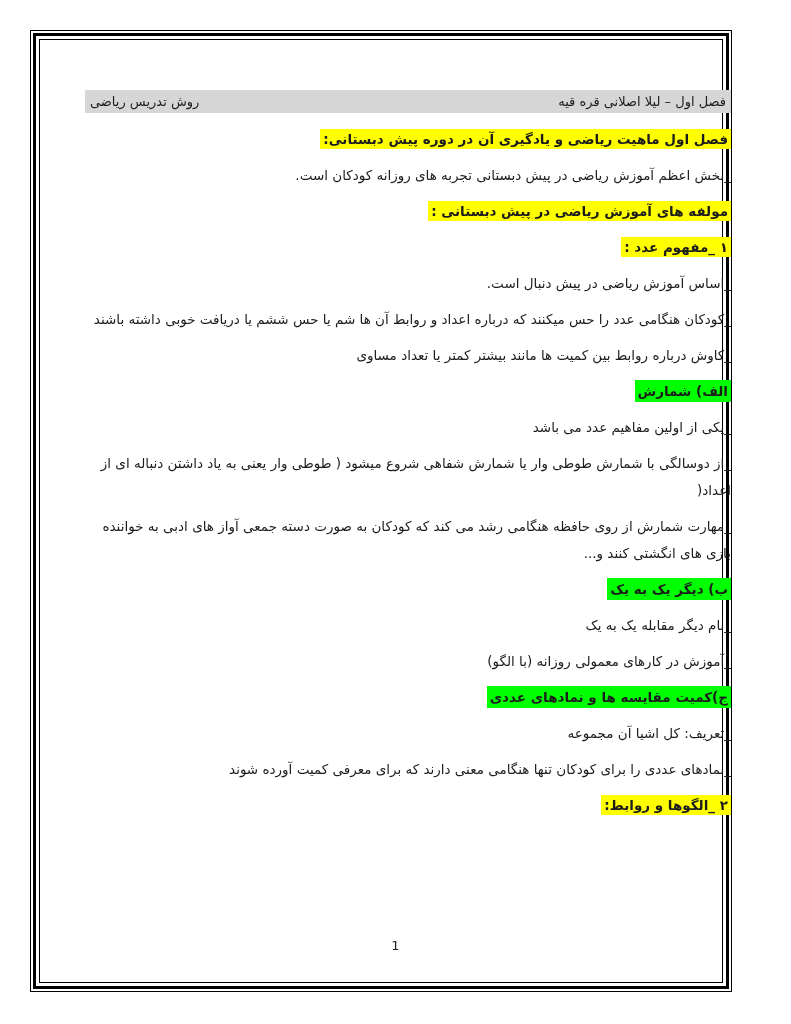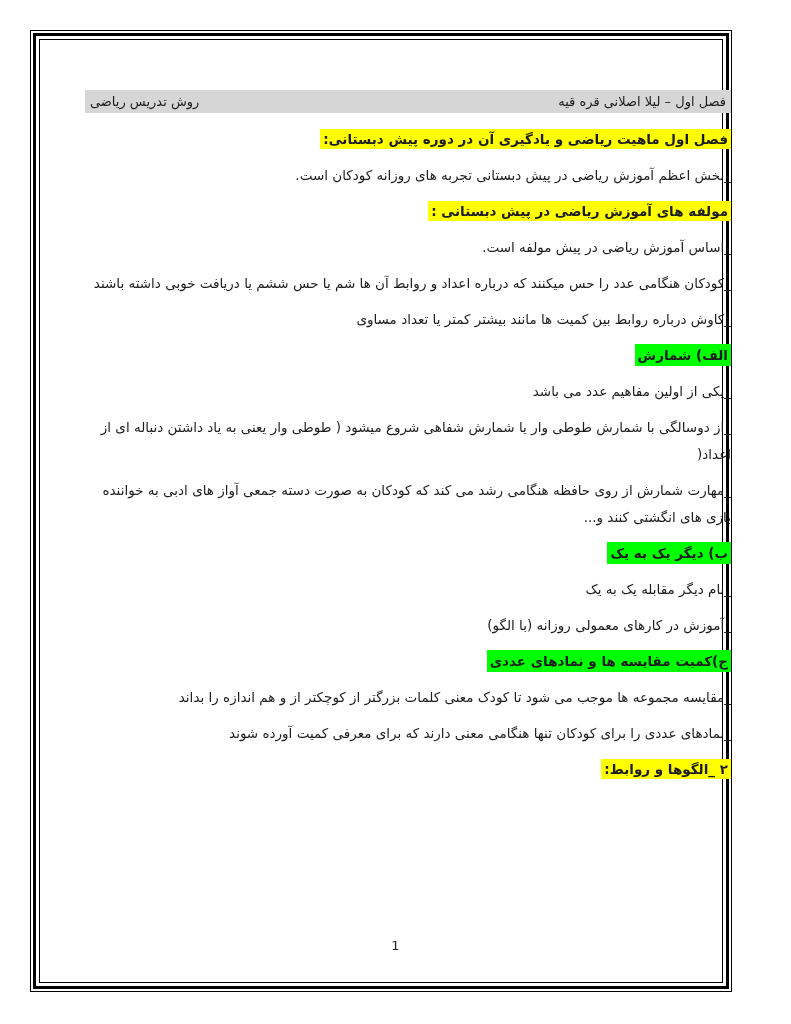--- a/index.html
+++ b/index.html
@@ -80,32 +80,33 @@
   <div class="content">
 
     <div class="header-bar">
       <span>فصل اول – لیلا اصلانی قره قیه</span>
       <span>روش تدریس ریاضی</span>
     </div>
 
     <div class="line"><span class="hl-yellow">فصل اول ماهیت ریاضی و یادگیری آن در دوره پیش دبستانی:</span></div>
     <div class="line"><span>_بخش اعظم آموزش ریاضی در پیش دبستانی تجربه های روزانه کودکان است.</span></div>
     <div class="line"><span class="hl-yellow">مولفه های آموزش ریاضی در پیش دبستانی :</span></div>
-    <div class="line"><span>_اساس آموزش ریاضی در پیش مولفه است.</span></div>
+    <div class="line"><span class="hl-yellow">۱ _مفهوم عدد :</span></div>
+    <div class="line"><span>_اساس آموزش ریاضی در پیش دنبال است.</span></div>
     <div class="line"><span>_کودکان هنگامی عدد را حس میکنند که درباره اعداد و روابط آن ها شم یا حس ششم یا دریافت خوبی داشته باشند</span></div>
     <div class="line"><span>_کاوش درباره روابط بین کمیت ها مانند بیشتر کمتر یا تعداد مساوی</span></div>
     <div class="line"><span class="hl-green">الف) شمارش</span></div>
     <div class="line"><span>_یکی از اولین مفاهیم عدد می باشد</span></div>
     <div class="line"><span>_از دوسالگی با شمارش طوطی وار یا شمارش شفاهی شروع میشود ( طوطی وار یعنی به یاد داشتن دنباله ای از اعداد(</span></div>
     <div class="line"><span>_مهارت شمارش از روی حافظه هنگامی رشد می کند که کودکان به صورت دسته جمعی آواز های ادبی به خواننده بازی های انگشتی کنند و...</span></div>
     <div class="line"><span class="hl-green">ب) دیگر یک به یک</span></div>
     <div class="line"><span>_نام دیگر مقابله یک به یک</span></div>
     <div class="line"><span>_آموزش در کارهای معمولی روزانه (با الگو)</span></div>
     <div class="line"><span class="hl-green">ج)کمیت مقایسه ها و نمادهای عددی</span></div>
-    <div class="line"><span>_مقایسه مجموعه ها موجب می شود تا کودک معنی کلمات بزرگتر از کوچکتر از و هم اندازه را بداند</span></div>
+    <div class="line"><span>_تعریف: کل اشیا آن مجموعه</span></div>
     <div class="line"><span>_نمادهای عددی را برای کودکان تنها هنگامی معنی دارند که برای معرفی کمیت آورده شوند</span></div>
     <div class="line"><span class="hl-yellow">۲ _الگوها و روابط:</span></div>
 
   </div>
 
   <div class="page-number">1</div>
 
 </div>
 
 </body></html>

